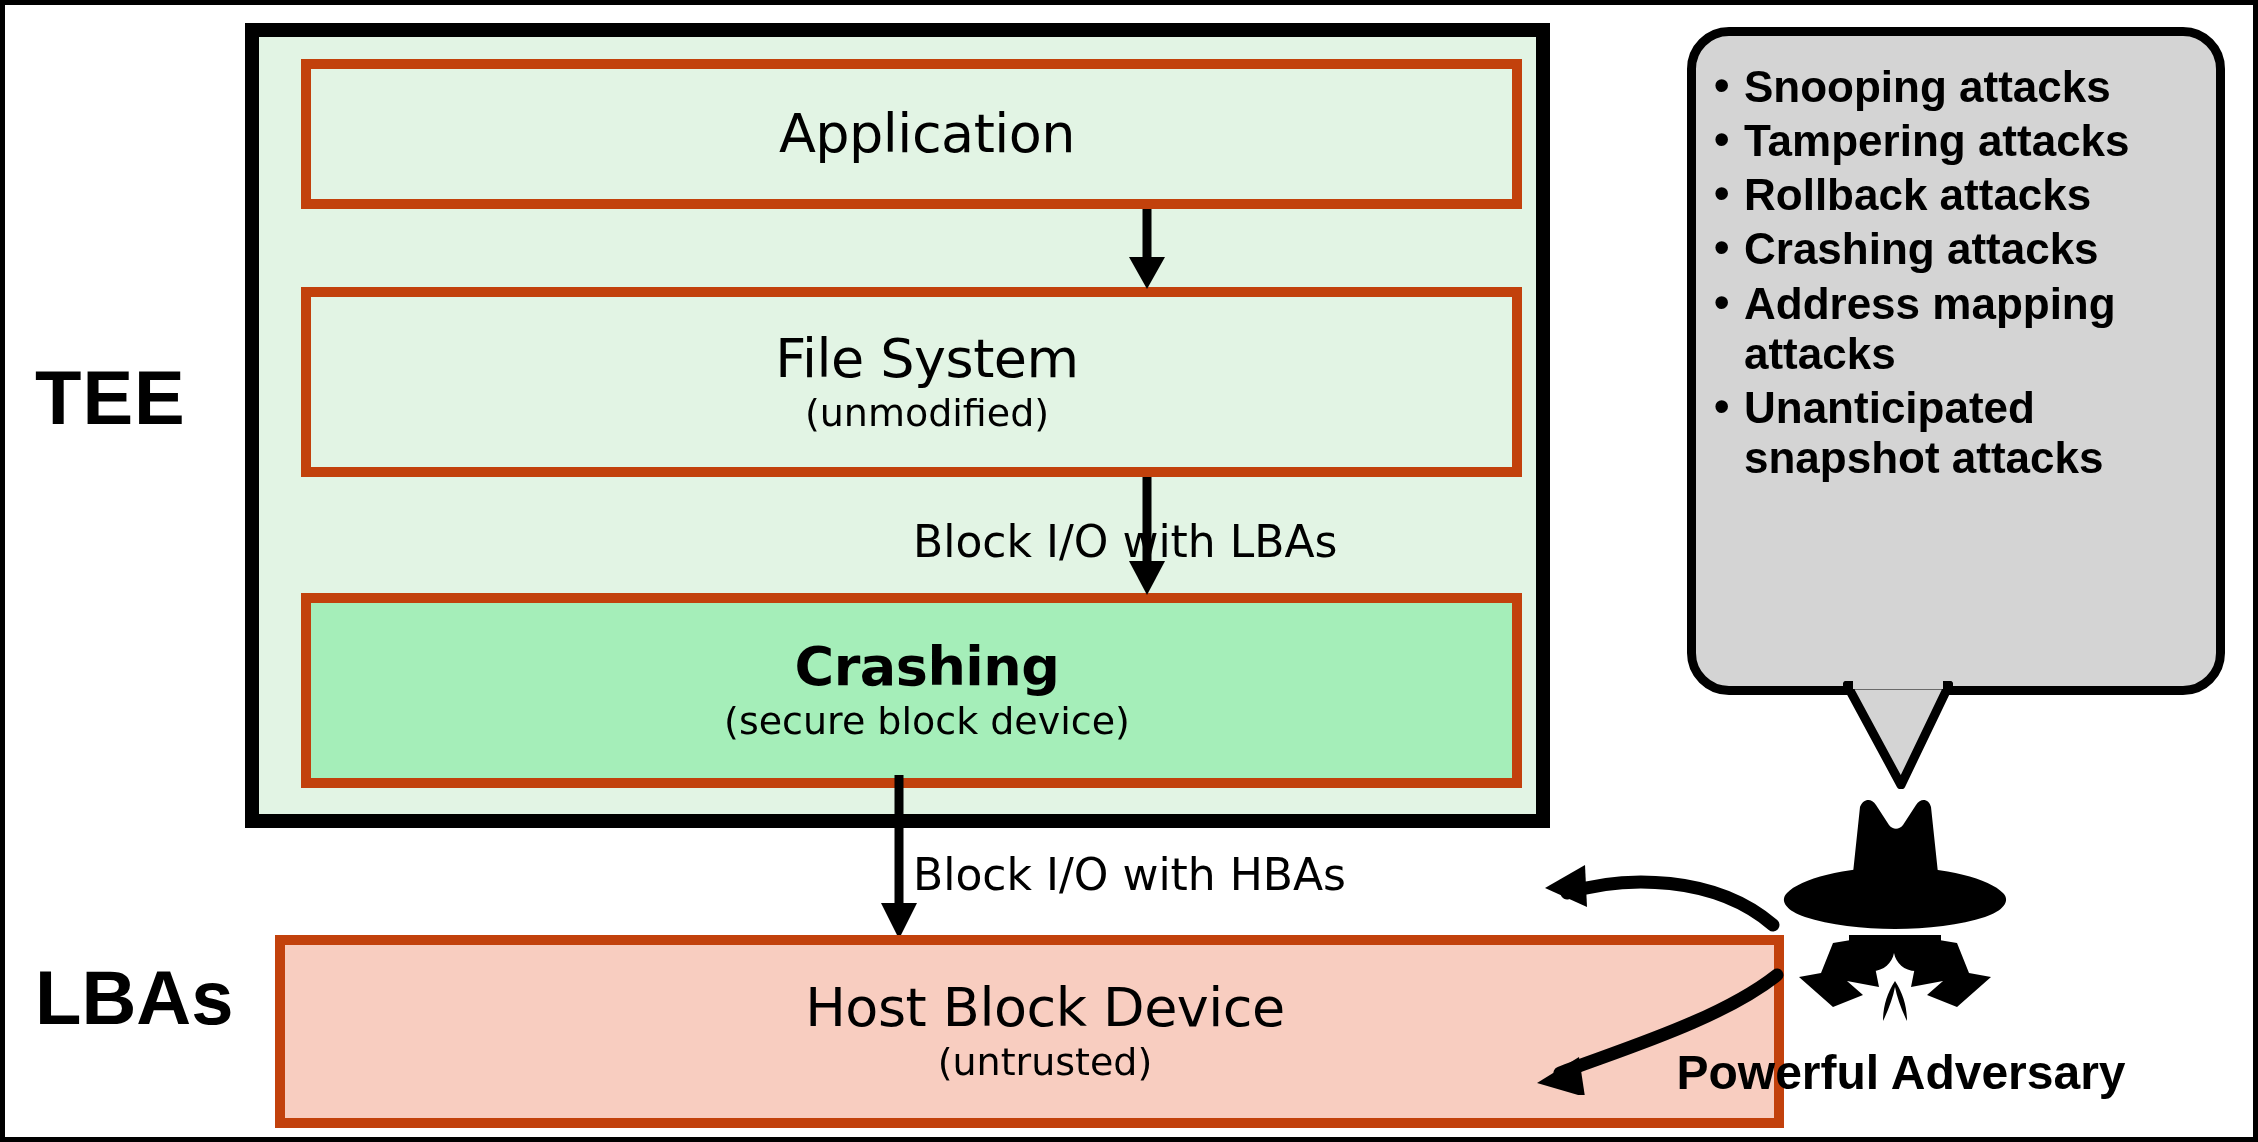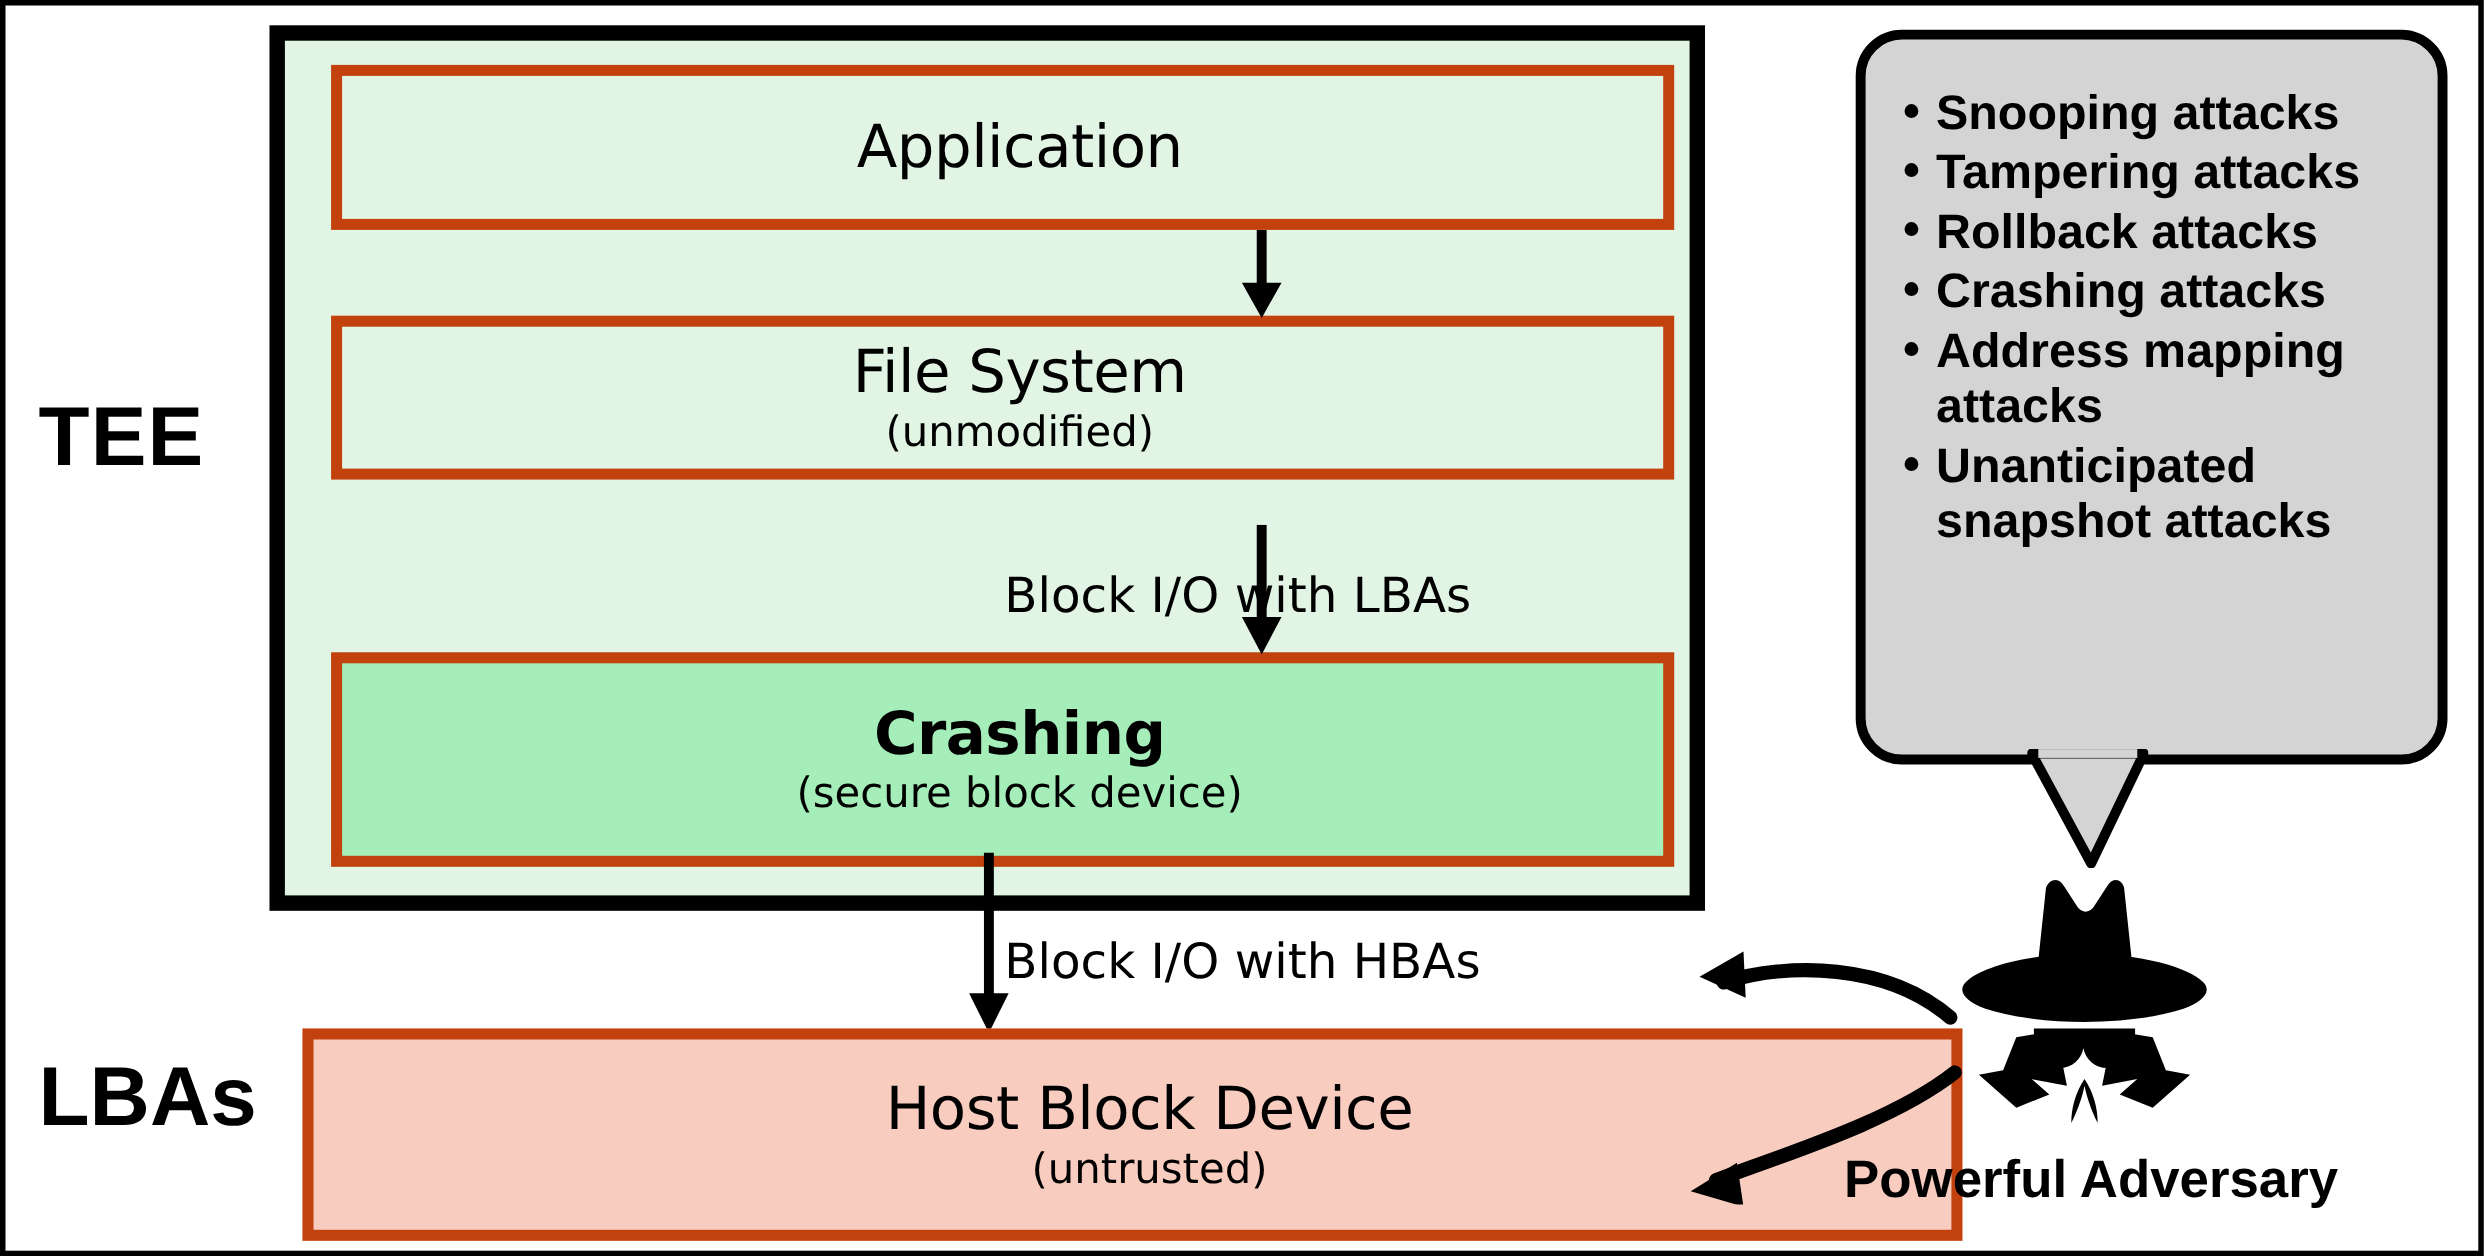--- a/index.html
+++ b/index.html
@@ -23,40 +23,40 @@
   .node{position:absolute;box-sizing:border-box;border:10px solid #c2410c;
         display:flex;flex-direction:column;align-items:center;
         justify-content:center;text-align:center;padding-left:31px;}
   .node .title{font-family:"DejaVu Sans",sans-serif;font-size:54px;
                color:#000;line-height:1.02;letter-spacing:-0.5px;}
   .node .title.bold{font-weight:bold;}
   .node .sub{font-family:"DejaVu Sans",sans-serif;font-size:38px;
              color:#000;line-height:1.05;margin-top:8px;}
 
   #box-application{left:42px;top:22px;width:1221px;height:150px;background:#e2f4e4;}
-  #box-filesystem {left:42px;top:250px;width:1221px;height:149px;background:#e2f4e4;}
+  #box-filesystem {left:42px;top:250px;width:1221px;height:190px;background:#e2f4e4;}
   #box-jindisk   {left:42px;top:556px;width:1221px;height:195px;background:#a5eeb9;}
 
   #box-hostdevice{position:absolute;left:270px;top:930px;width:1509px;height:193px;
                   background:#f8cdc0;}
 
   
   .arrow-v{position:absolute;}
 
   
   .edge-label{position:absolute;font-family:"DejaVu Sans",sans-serif;
               font-size:44px;color:#000;white-space:nowrap;line-height:1;}
   #label-lba{left:908px;top:515px;}
   #label-hba{left:908px;top:848px;}
 
   
   #callout{position:absolute;left:1682px;top:22px;width:538px;height:668px;
            box-sizing:border-box;background:#d4d4d4;border:9px solid #000;
            border-radius:42px;}
-  #callout-list{margin:16px;padding:26px 8px 0 18px;list-style:none;}
+  #callout-list{margin:0;padding:26px 8px 0 18px;list-style:none;}
   #callout-list li{position:relative;padding-left:30px;
                    font-family:"Liberation Sans",sans-serif;font-weight:bold;
                    font-size:44px;line-height:1.14;color:#000;
                    margin-bottom:4px;}
   #callout-list li::before{content:"\2022";position:absolute;left:0;top:-2px;
                            font-size:44px;line-height:1.14;}
   
   #callout-tail{position:absolute;left:1838px;top:676px;width:110px;height:108px;}
 
   

